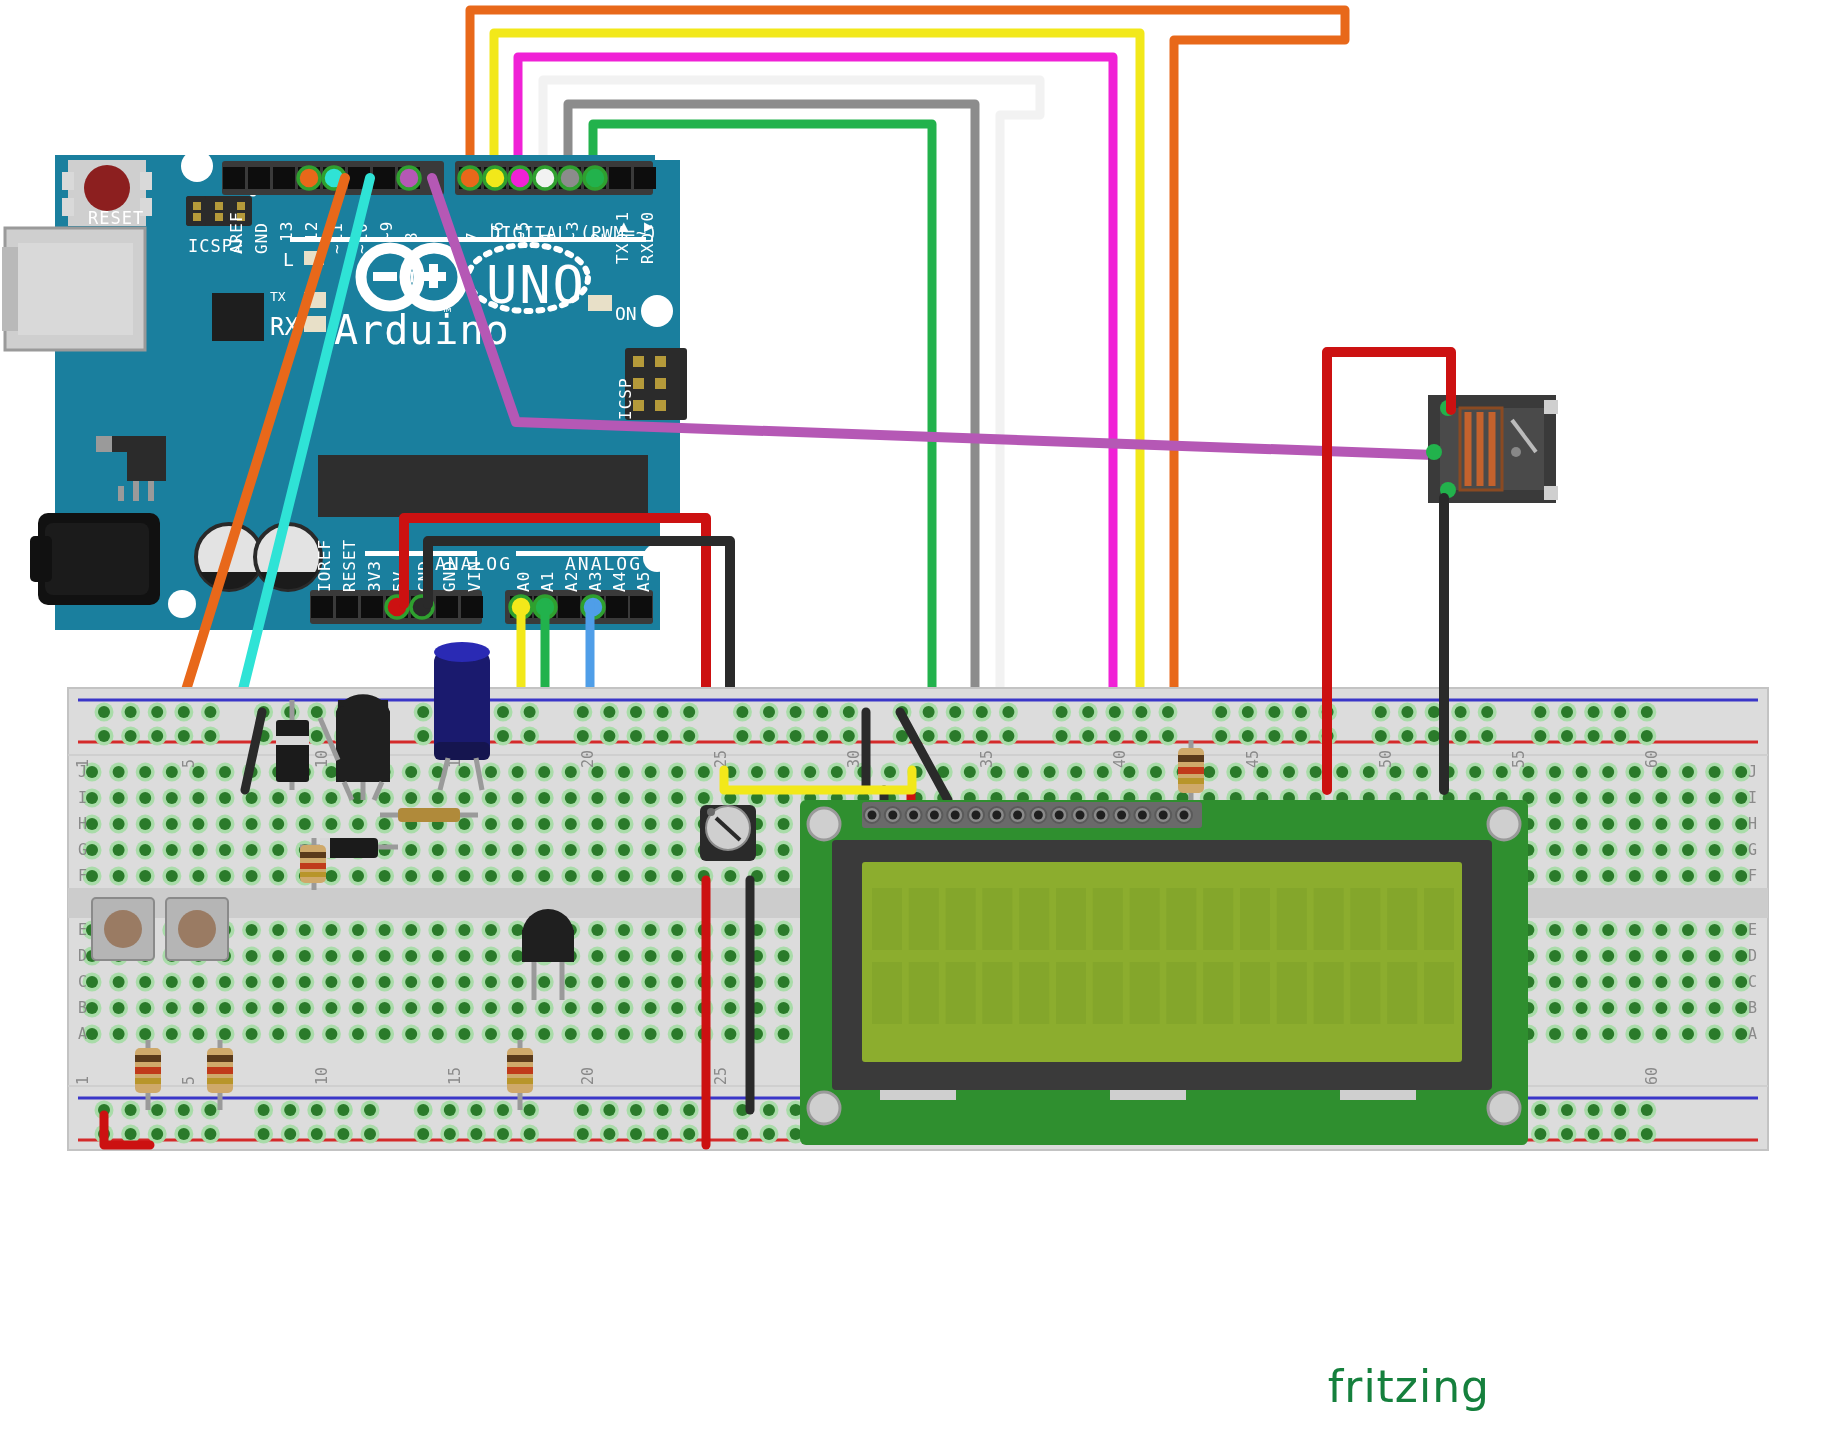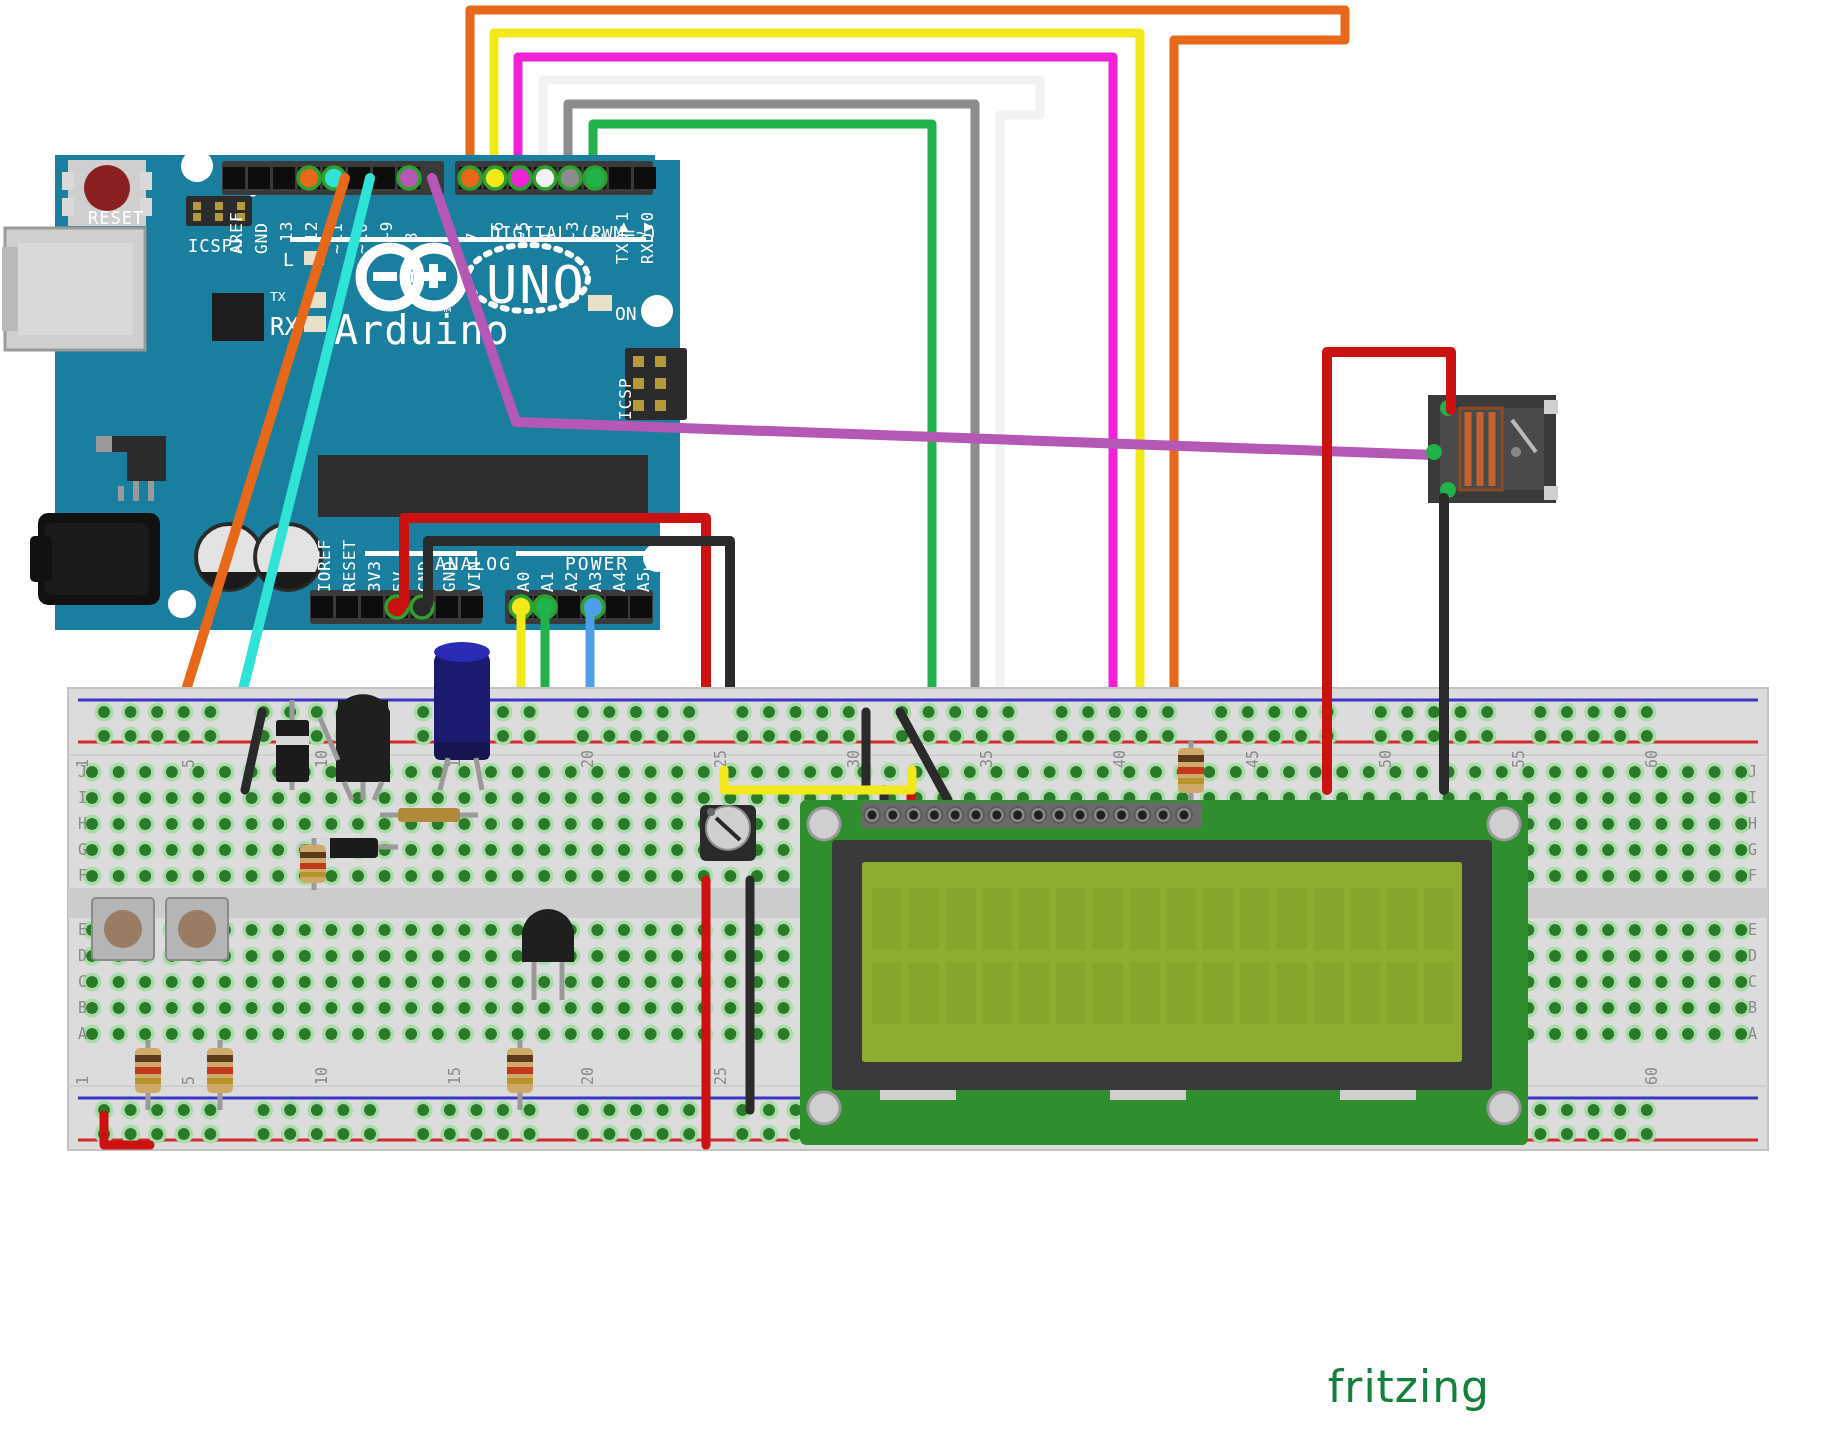--- a/index.html
+++ b/index.html
@@ -248,21 +248,21 @@
           </g>
         </g>
     </g>
   </svg>
 
   <div class="txt" style="left:88px;top:208px;font-size:17px;letter-spacing:1px;">RESET</div>
   <div class="txt" style="left:188px;top:236px;font-size:17px;letter-spacing:1px;">ICSP2</div>
   <div class="txt vert" style="left:616px;top:420px;font-size:16px;letter-spacing:1px;transform:rotate(-90deg);">ICSP</div>
   <div class="txt" style="left:490px;top:223px;font-size:17px;letter-spacing:1px;">DIGITAL  (PWM=~)</div>
   <div class="txt" style="left:435px;top:553px;font-size:18px;letter-spacing:2px;">ANALOG</div>
-  <div class="txt" style="left:565px;top:553px;font-size:18px;letter-spacing:2px;">POWER IN</div>
+  <div class="txt" style="left:565px;top:553px;font-size:18px;letter-spacing:2px;">ANALOG IN</div>
   <div class="txt" style="left:334px;top:307px;font-size:40px;letter-spacing:1px;">Arduino</div>
   <div class="txt" style="left:443px;top:305px;font-size:14px;">™</div>
   <div class="txt" style="left:486px;top:255px;font-size:52px;letter-spacing:2px;">UNO</div>
   <div class="txt" style="left:283px;top:249px;font-size:18px;">L</div>
   <div class="txt" style="left:270px;top:289px;font-size:13px;">TX</div>
   <div class="txt" style="left:270px;top:313px;font-size:24px;">RX</div>
   <div class="txt" style="left:615px;top:295px;font-size:18px;margin-top:8px;">ON</div>
 
   <div id="dig-labels">
       <div class="txt vert" style="left: 227px; top: 254px; font-size: 16px; letter-spacing: 1px; transform: rotate(-90deg);">AREF</div>

